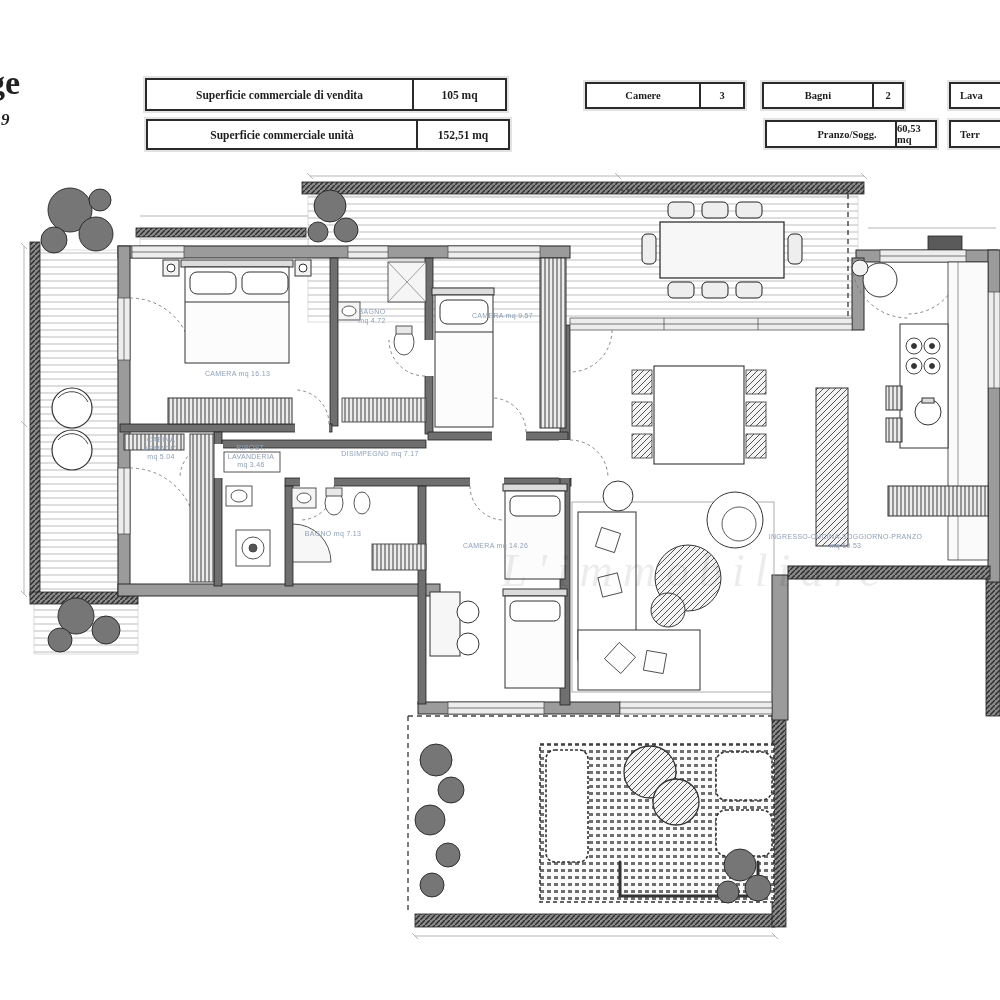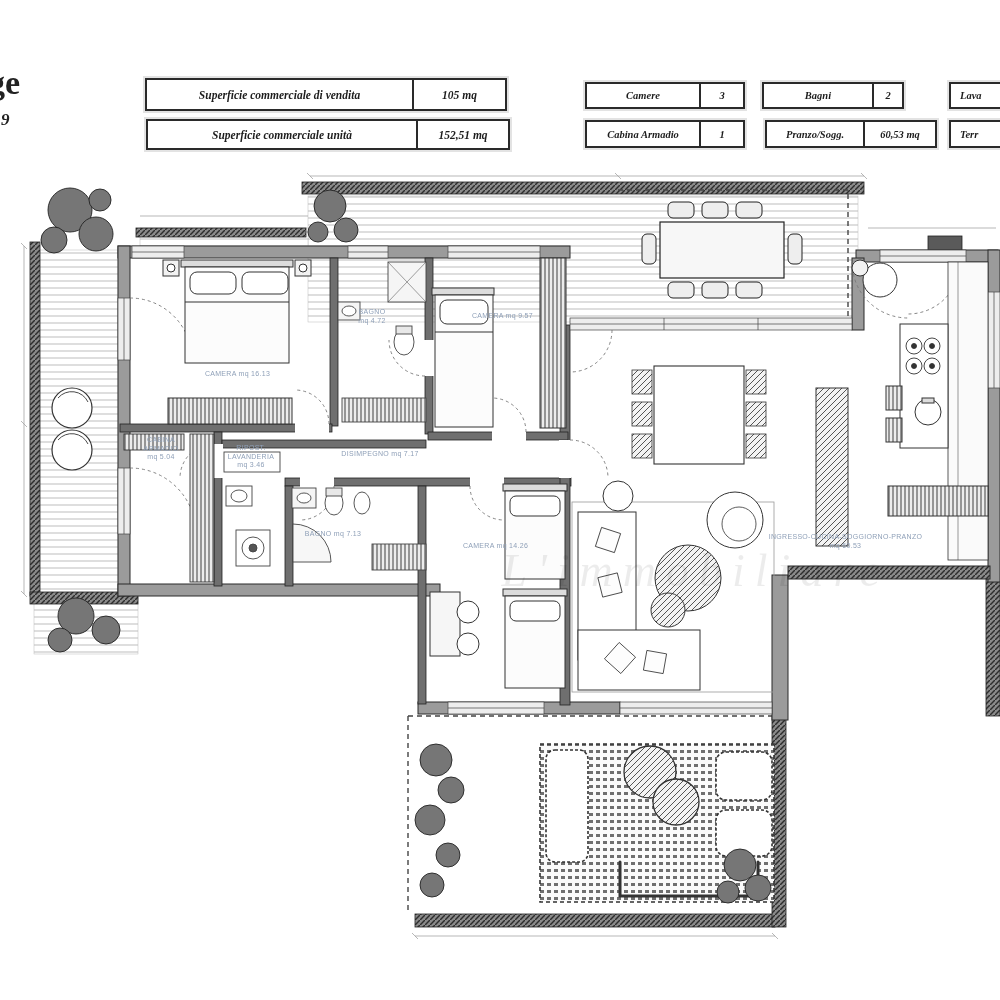--- a/index.html
+++ b/index.html
@@ -7,21 +7,21 @@
           font-family:"Liberation Sans",sans-serif;}
   
   .corner-big{position:absolute;left:-12px;top:64px;font-family:"Liberation Serif",serif;
               font-weight:700;font-size:34px;color:#222;}
   .corner-small{position:absolute;left:1px;top:110px;font-family:"Liberation Serif",serif;
                 font-style:italic;font-weight:700;font-size:17px;color:#222;}
   
   .tbox{position:absolute;display:flex;background:#fff;border:2px solid #2a2a2a;
         box-shadow:0 0 0 2px #e3e3e3;box-sizing:border-box;align-items:stretch;}
   .tbox .lbl,.tbox .val{display:flex;align-items:center;justify-content:center;
-        font-family:"Liberation Serif",serif;font-style:italic;font-weight:700;
+        font-family:"Liberation Serif",serif;font-weight:700;
         color:#1d1d1d;}
   .tbox .val{border-left:2px solid #2a2a2a;}
   
   .room-label{position:absolute;text-align:center;color:#8fa0b8;font-size:7px;
               line-height:8.5px;letter-spacing:.3px;}
   .watermark{position:absolute;left:110px;top:544px;width:780px;text-align:right;
              font-family:"Liberation Serif",serif;font-style:italic;font-size:46px;
              letter-spacing:10px;color:#000;opacity:.07;pointer-events:none;}
   svg{position:absolute;left:0;top:0;}
 </style>
@@ -47,26 +47,22 @@
     <div class="val" style="flex:1;font-size:10.5px;">3</div>
   </div>
   <div class="tbox" style="left:762px;top:82px;width:142px;height:27px;">
     <div class="lbl" style="width:108px;font-size:10.5px;">Bagni</div>
     <div class="val" style="flex:1;font-size:10.5px;">2</div>
   </div>
   <div class="tbox" style="left:949px;top:82px;width:130px;height:27px;">
     <div class="lbl" style="width:126px;font-size:10.5px;justify-content:flex-start;padding-left:9px;">Lava</div>
   </div>
 
-  <div class="tbox" style="left:585px;top:120px;width:160px;height:28px;">
-    <div class="lbl" style="width:112px;font-size:10.5px;">Cabina Armadio</div>
-    <div class="val" style="flex:1;font-size:10.5px;">1</div>
-  </div>
   <div class="tbox" style="left:765px;top:120px;width:172px;height:28px;">
-    <div class="lbl" style="width:96px;font-size:10.5px;">Pranzo/Sogg.</div>
+    <div class="lbl" style="width:96px;font-size:10.5px;margin-left:32px;">Pranzo/Sogg.</div>
     <div class="val" style="flex:1;font-size:10.5px;">60,53 mq</div>
   </div>
   <div class="tbox" style="left:949px;top:120px;width:130px;height:28px;">
     <div class="lbl" style="width:126px;font-size:10.5px;justify-content:flex-start;padding-left:9px;">Terr</div>
   </div>
 
   <svg width="1000" height="1000" viewBox="0 0 1000 1000">
     <defs>
       <pattern id="deckH" width="6" height="7" patternUnits="userSpaceOnUse">
         <rect width="6" height="7" fill="#ffffff"></rect>

